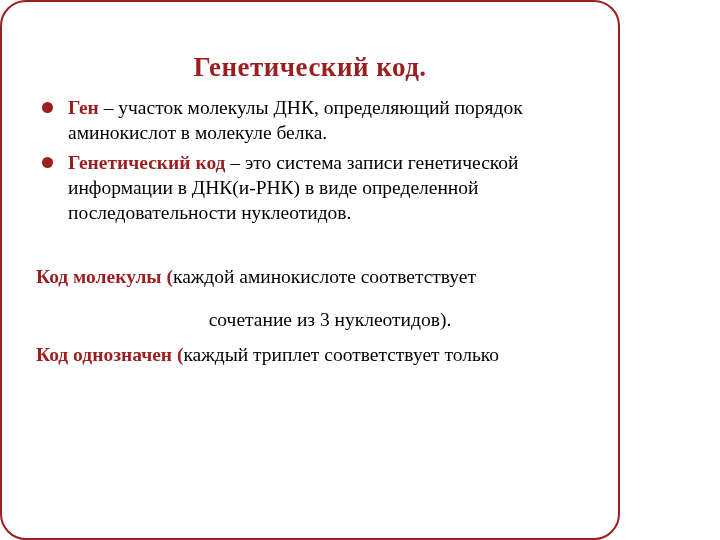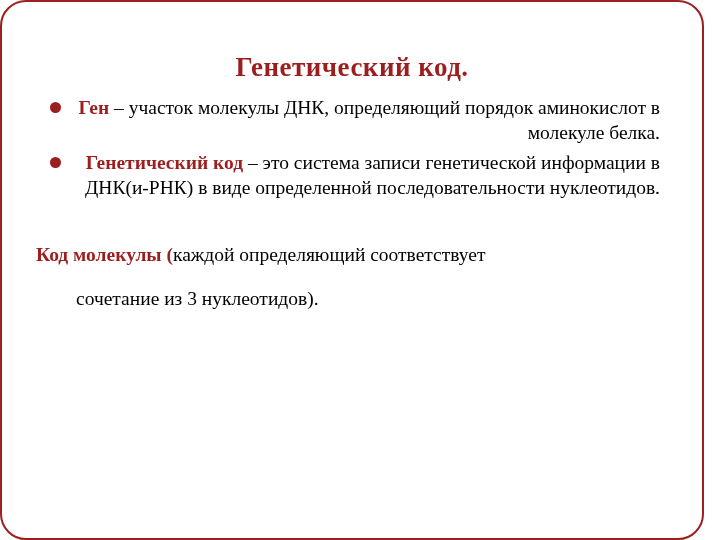--- a/index.html
+++ b/index.html
@@ -8,21 +8,21 @@
   }
   body {
     width: 720px;
     height: 540px;
     background: #ffffff;
     font-family: "Liberation Serif", serif;
     overflow: hidden;
   }
   .slide {
     position: relative;
-    width: 704px;
+    width: 620px;
     height: 540px;
     box-sizing: border-box;
     border: 2px solid #9c1f1f;
     border-radius: 26px;
     background: #ffffff;
     overflow: hidden;
   }
   .slide-inner {
     position: absolute;
     left: 0;
@@ -36,23 +36,22 @@
     text-align: center;
     color: #9c1f1f;
     font-family: "Liberation Serif", serif;
     font-weight: bold;
     font-size: 27px;
     letter-spacing: 0.5px;
     margin: 10px 0 12px 0;
   }
   ul.bullets {
     list-style: none;
-    margin: 8px;
+    margin: 0;
     padding: 0;
-    text-align: right;
   }
   ul.bullets > li {
     position: relative;
     padding-left: 32px;
     margin-bottom: 4px;
     font-size: 19.5px;
     line-height: 1.30;
     color: #000000;
     font-family: "Liberation Serif", serif;
   }
@@ -77,20 +76,21 @@
     height: 34px;
   }
   .para {
     font-size: 19.5px;
     line-height: 1.30;
     color: #000000;
     margin: 0 0 2px 0;
     font-family: "Liberation Serif", serif;
   }
   .para.indent-mid {
+    text-align: center;
     padding-left: 40px;
   }
   .para.indent-small {
     padding-left: 120px;
   }
   .gap-small { height: 16px; }
   .gap-tiny { height: 8px; }
 </style>
 </head>
 <body>
@@ -107,29 +107,32 @@
       </li>
       <li>
         <span class="bullet-dot"></span>
         <span class="term">Генетический код</span><span class="body-text"> – это система записи генетической информации в ДНК(и-РНК) в виде определенной последовательности нуклеотидов.</span>
       </li>
     </ul>
 
     <div class="spacer"></div>
 
     <div class="para">
-      <span class="term">Код молекулы (</span><span class="body-text">каждой определяющий соответствует</span>
+      <span class="term">Код молекулы (</span><span class="body-text">каждой аминокислоте соответствует</span>
     </div>
 
     <div class="gap-small"></div>
 
     <div class="para indent-mid">
       <span class="body-text">сочетание из 3 нуклеотидов).</span>
     </div>
 
     <div class="gap-tiny"></div>
 
+    <div class="para">
+      <span class="term">Код однозначен (</span><span class="body-text">каждый триплет соответствует только</span>
+    </div>
 
     <div class="gap-tiny"></div>
 
 
   </div>
 </div>
 
 </body></html>

